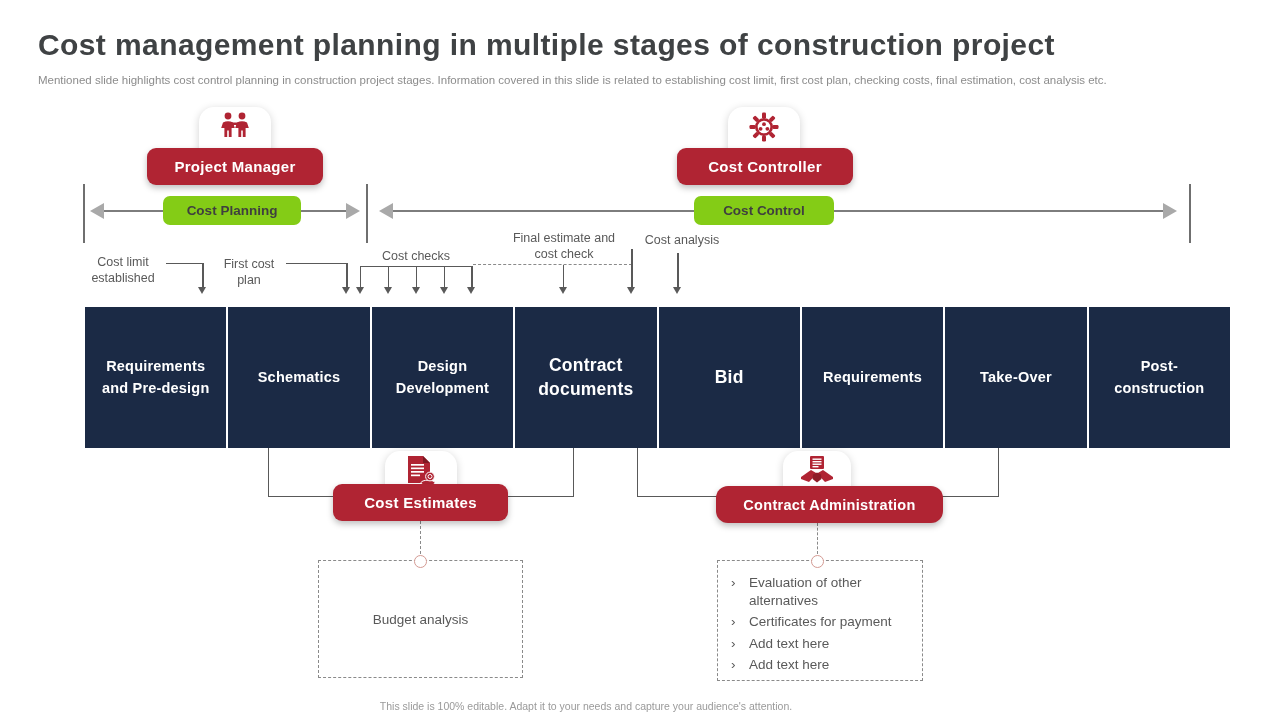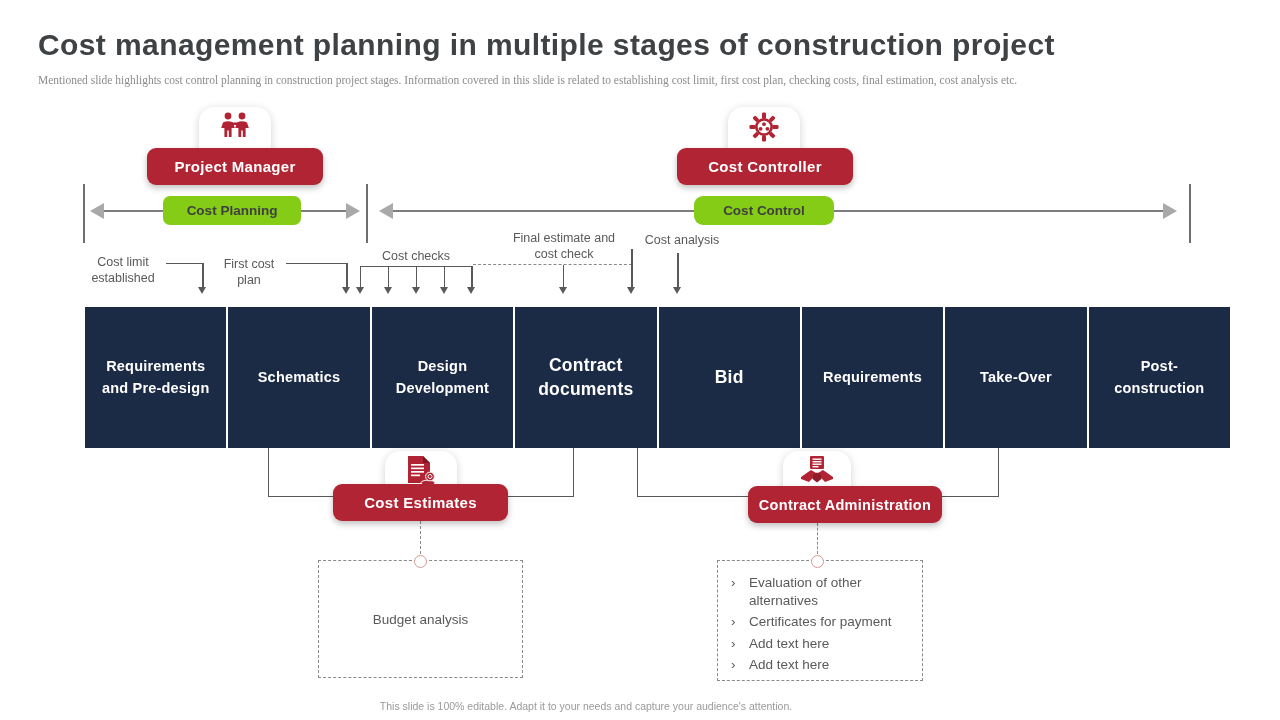--- a/index.html
+++ b/index.html
@@ -1,21 +1,21 @@
 <!DOCTYPE html>
 <html><head>
 <meta charset="utf-8">
 <style>
   html,body{margin:0;padding:0;background:#fff;}
   .slide{position:relative;width:1280px;height:720px;background:#ffffff;
          font-family:"Liberation Sans", sans-serif;overflow:hidden;}
 
   .title{position:absolute;left:38px;top:28px;width:1200px;font-size:30px;
          font-weight:700;color:#3f4244;letter-spacing:.4px;}
-  .subtitle{position:absolute;left:38px;top:74px;width:1160px;font-size:11.5px;color:#8c8c8c;font-family:Liberation Serif, serif;}
+  .subtitle{position:absolute;left:38px;top:74px;width:1160px;font-size:11.5px;color:#8c8c8c;}
 
   
   .icon-card{position:absolute;background:#fff;border-radius:15px;
              box-shadow:0 2px 9px rgba(0,0,0,.18);display:flex;justify-content:center;
              align-items:flex-start;padding-top:5px;z-index:2;}
   .badge{position:absolute;background:#B02433;border-radius:9px;color:#fff;font-weight:700;
          display:flex;align-items:center;justify-content:center;z-index:3;
          box-shadow:0 3px 6px rgba(0,0,0,.25);letter-spacing:.3px;}
 
   
@@ -119,21 +119,21 @@
   <div class="tri tri-l" style="left:90px;top:203px;"></div>
   <div class="hline" style="left:104px;top:210px;width:242px;"></div>
   <div class="tri tri-r" style="left:346px;top:203px;"></div>
   <div class="pill" style="left:163px;top:196px;width:138px;height:29px;">
     <span>Cost Planning</span>
   </div>
 
   <div class="tri tri-l" style="left:379px;top:203px;"></div>
   <div class="hline" style="left:393px;top:210px;width:770px;"></div>
   <div class="tri tri-r" style="left:1163px;top:203px;"></div>
-  <div class="pill" style="left:694px;top:196px;width:140px;height:29px;border-radius:9px;">
+  <div class="pill" style="left:694px;top:196px;width:140px;height:29px;">
     <span>Cost Control</span>
   </div>
 
   <div class="ann" style="left:82px;top:255px;width:82px;">Cost limit established</div>
   <div class="cline" style="left:166px;top:263px;width:37px;"></div>
   <div class="dar" style="left:202px;top:263px;height:24px;"></div>
 
   <div class="ann" style="left:214px;top:257px;width:70px;">First cost plan</div>
   <div class="cline" style="left:286px;top:263px;width:61px;"></div>
   <div class="dar" style="left:346px;top:263px;height:24px;"></div>
@@ -225,21 +225,21 @@
           <rect x="12.5" y="5" width="9" height="1.4" fill="#fff"></rect>
           <rect x="12.5" y="7.5" width="9" height="1.4" fill="#fff"></rect>
           <rect x="12.5" y="10" width="6" height="1.4" fill="#fff"></rect>
           <path d="M1 21 L11 14 L17 17.5 L9 26 L1 23 Z"></path>
           <path d="M33 21 L23 14 L17 17.5 L25 26 L33 23 Z"></path>
           <path d="M13 18.5 L17 16.5 L21 18.5 L21.5 23 L17 26.5 L12.5 23 Z" fill="#8f1c28"></path>
         </g>
       </svg>
     </span>
   </div>
-  <div class="badge" style="left:748px;top:486px;width:194px;height:37px;font-size:14.5px;">
+  <div class="badge" style="left:716px;top:486px;width:227px;height:37px;font-size:14.5px;border-radius:12px;">
     <span>Contract Administration</span>
   </div>
   <div class="dash-v" style="left:816.5px;top:523px;height:31px;"></div>
   <div class="circle-node" style="left:811px;top:555px;"></div>
   <div class="dashed-box" style="left:717px;top:560px;width:204px;height:119px;">
     <div class="blist">
       <div class="li">
           <span class="b">›</span>
           <span>Evaluation of other alternatives</span>
         </div>

